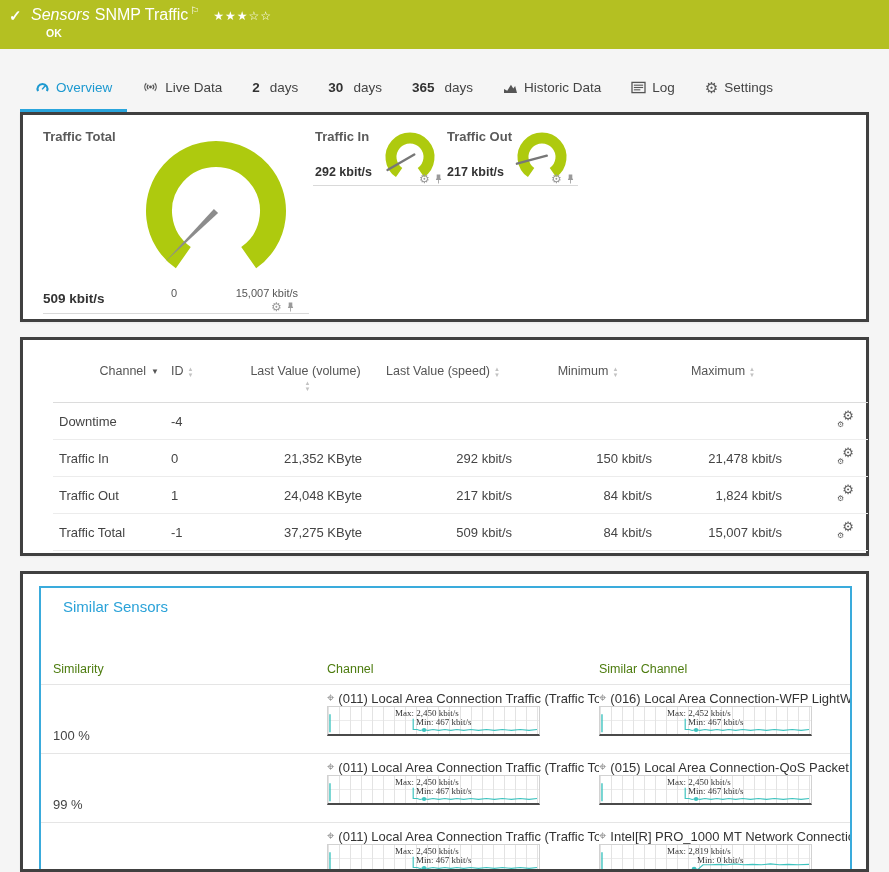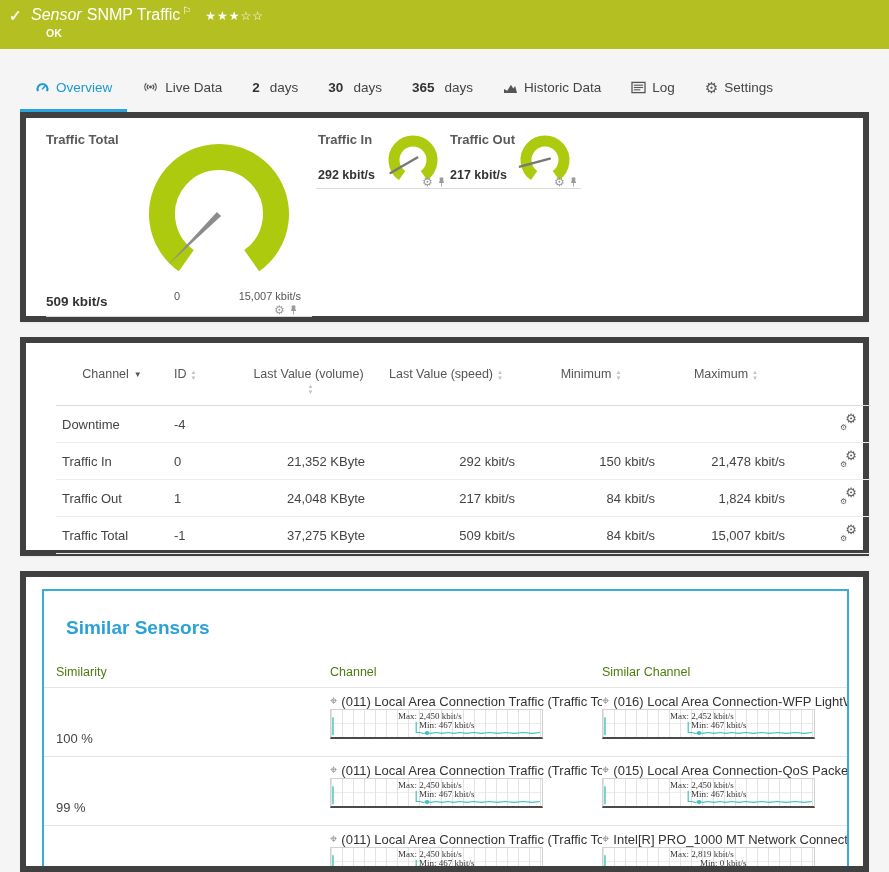--- a/index.html
+++ b/index.html
@@ -32,53 +32,53 @@
     height: 40px; padding: 0 15px 10px 15px;
     font-size: 13.5px; color: #444; cursor: pointer; white-space: nowrap;
   }
   .tab .ticon { color: #555; display: inline-flex; }
   .tab.active { color: #1d99d0; border-bottom: 3px solid #2aa5dc; padding-bottom: 7px; }
   .tab.active .ticon { color: #1d99d0; }
   .tab b { color: #333; font-weight: bold; margin-right: 4px; }
   .tab .gearglyph { font-size: 15px; line-height: 1; }
   
   .card {
-    background: #fff; border: 6px solid #404040; margin: 0 20px;
+    background: #fff; border: 3px solid #404040; margin: 0 20px;
     box-shadow: 0 1px 2px rgba(0,0,0,0.05);
   }
   .card-gauges { height: 210px; position: relative; }
   .card-table  { height: 219px; margin-top: 15px; padding: 20px 30px 0 30px; }
   .card-similar{ height: 301px; margin-top: 15px; overflow: hidden; }
   
   .glabel { position: absolute; font-size: 13px; font-weight: 600; color: #5a5a5a; }
   .gvalue { position: absolute; font-size: 13.5px; font-weight: 600; color: #333; }
   .gline  { position: absolute; border-bottom: 1px solid #d9d9d9; }
   .gscale { position: absolute; font-size: 11px; color: #555; }
   .gicons { position: absolute; display: flex; gap: 4px; align-items: center; color: #9a9a9a; }
   .gicons .gg { font-size: 12px; line-height: 1; cursor: pointer; }
   
   table { width: 100%; border-collapse: collapse; table-layout: fixed; }
   th { font-size: 12.5px; color: #555; font-weight: 400; padding: 4px 6px 10px 6px; border-bottom: 1px solid #dcdcdc; vertical-align: top; }
   td { font-size: 13px; color: #444; padding: 9px 6px; border-bottom: 1px solid #ececec; }
-  .col-ch { width: 112px; text-align: center; }
+  .col-ch { width: 112px; text-align: right; }
   .col-id { width: 78px; text-align: left; }
   .col-num { text-align: right; }
   th.col-num { text-align: center; }
   .col-gear { width: 80px; text-align: right; padding-right: 14px; }
   .sort { display: inline-flex; flex-direction: column; font-size: 6px; color: #c2c2c2; line-height: 1; vertical-align: middle; margin-left: 4px; }
   .sort-active { font-size: 8px; color: #555; margin-left: 5px; vertical-align: middle; }
   .gears { position: relative; display: inline-block; width: 17px; height: 15px; color: #5f5f5f; cursor: pointer; }
   .gears .g1 { position: absolute; right: 0; top: -3px; font-size: 13px; line-height: 1; }
   .gears .g2 { position: absolute; left: 0; bottom: -2px; font-size: 8px; line-height: 1; }
   
   .sim-box {
     border: 2px solid #3aabdc; margin: 12px 14px 0 16px; height: 285px;
     position: relative; background: #fff;
   }
-  .sim-title { position: absolute; left: 22px; top: 26px; font-size: 19px; color: #2aa2d8; font-weight: 700; }
+  .sim-title { position: absolute; left: 22px; top: 10px; font-size: 15px; color: #2aa2d8; font-weight: 400; }
   .sim-grid { position: absolute; left: 0; right: 0; top: 54px; }
   .sim-hrow, .sim-row { display: grid; grid-template-columns: 274px 272px 1fr; padding-left: 12px; }
   .sim-hrow { font-size: 12.5px; color: #4d7c0f; padding-bottom: 8px; border-bottom: 1px solid #e5e5e5; margin-top: 20px; }
   .sim-row { height: 69px; border-bottom: 1px solid #e5e5e5; }
   .sim-row:last-child { border-bottom: none; }
   .sim-pct { align-self: end; padding-bottom: 10px; font-size: 13px; color: #444; }
   .sim-cell { padding-top: 5px; overflow: hidden; }
   .ch-name { font-size: 13px; color: #333; white-space: nowrap; overflow: hidden; display: flex; align-items: center; gap: 4px; cursor: pointer; }
   .ch-icon { color: #8a8a8a; font-size: 13px; flex: 0 0 auto; }
   .mg {
@@ -98,21 +98,21 @@
   .mg-max { top: 1px; width: 62%; }
   .mg-min { top: 10px; width: 68%; padding-left: 29px; }
 </style>
 </head>
 <body>
 
 <header class="topbar">
   <span class="check">✓</span>
   <div class="titleblock">
     <div class="titleline">
-      <em>Sensor</em><span class="t">SNMP Traffic</span><span class="flag">⚐</span><span class="stars"><span>★★★</span><span>☆☆</span></span>
+      <em>Sensors</em><span class="t">SNMP Traffic</span><span class="flag">⚐</span><span class="stars"><span>★★★</span><span>☆☆</span></span>
     </div>
     <div class="status">OK</div>
   </div>
 </header>
 
 <nav class="tabs">
   <div class="tab active">
     <span class="ticon">
       <svg width="15" height="15" viewBox="0 0 16 16">
           <path d="M3.2 11.8 A5.3 5.3 0 1 1 12.8 11.8" fill="none" stroke="currentColor" stroke-width="2.2"></path>

